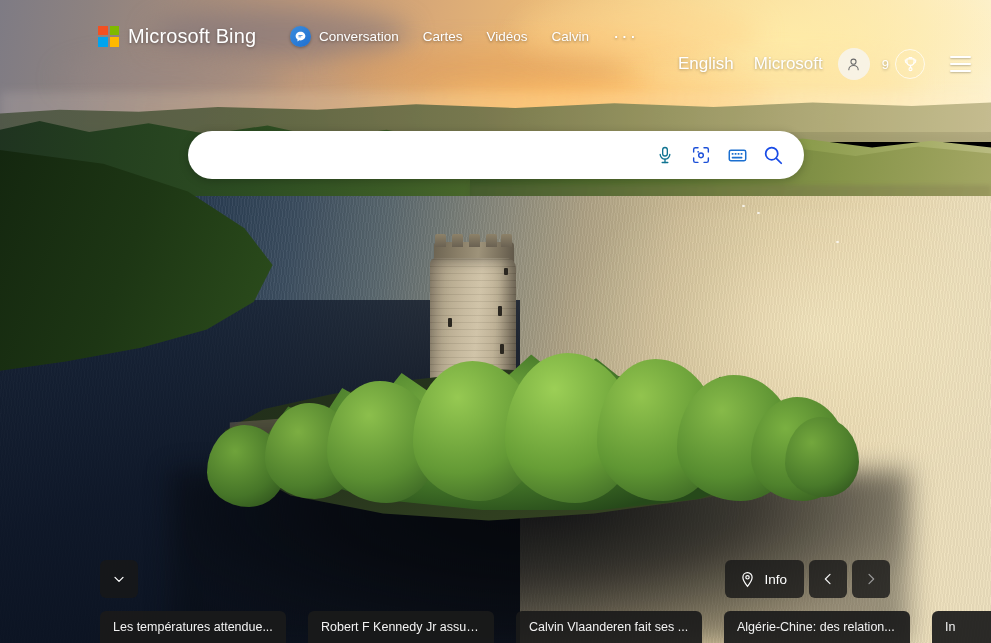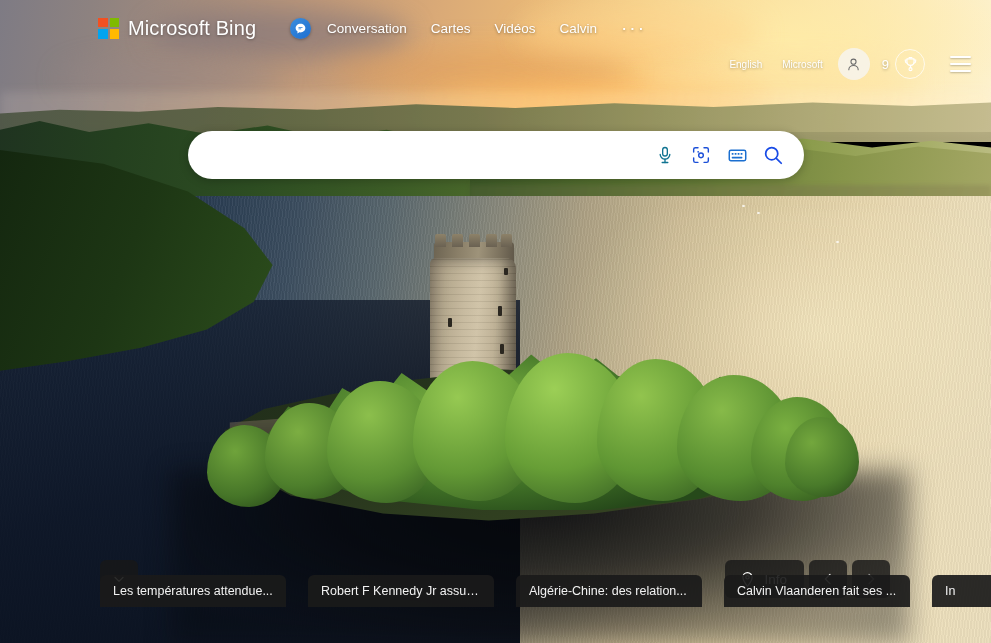--- a/index.html
+++ b/index.html
@@ -253,21 +253,21 @@
   .gull {
     position: absolute;
     width: 3px; height: 2px;
     background: rgba(255,255,255,0.82);
     border-radius: 50%;
   }
 
   
   .header-row-1 {
     position: absolute;
-    left: 0; top: 4px;
+    left: 0; top: 12px;
     width: 991px; height: 48px;
     display: flex;
     align-items: center;
     padding-left: 98px;
     z-index: 20;
   }
   .ms-logo-group {
     display: flex;
     align-items: center;
     gap: 9px;
@@ -297,21 +297,21 @@
   }
   .nav-item {
     color: #ffffff;
     font-size: 13.5px;
     padding: 6px 12px;
     cursor: pointer;
     white-space: nowrap;
     text-shadow: 0 1px 3px rgba(0,0,0,0.38);
     border-radius: 4px;
   }
-  .conv-item { display: flex; align-items: center; gap: 16px; padding-left: 8px; }
+  .conv-item { display: flex; align-items: center; gap: 8px; padding-left: 8px; }
   .conv-icon {
     width: 21px; height: 21px;
     border-radius: 50%;
     background: linear-gradient(140deg, #3a8ddd 0%, #1f6fd0 100%);
     display: flex;
     align-items: center;
     justify-content: center;
     flex-shrink: 0;
     box-shadow: 0 1px 3px rgba(0,0,0,0.3);
   }
@@ -329,21 +329,21 @@
     position: absolute;
     right: 14px; top: 46px;
     height: 36px;
     display: flex;
     align-items: center;
     gap: 0;
     z-index: 20;
   }
   .hdr-link {
     color: #ffffff;
-    font-size: 10px;
+    font-size: 17px;
     padding: 6px 10px;
     cursor: pointer;
     white-space: nowrap;
     text-shadow: 0 1px 3px rgba(0,0,0,0.30);
     border-radius: 4px;
   }
   .avatar {
     width: 32px; height: 32px;
     border-radius: 50%;
     background: rgba(247,244,236,0.88);
@@ -474,21 +474,21 @@
     border-radius: 6px;
     display: flex;
     align-items: center;
     justify-content: center;
     cursor: pointer;
   }
 
   
   .news-strip {
     position: absolute;
-    left: 100px; top: 575px;
+    left: 100px; top: 611px;
     width: 891px; height: 32px;
     display: flex;
     gap: 22px;
     overflow: hidden;
     z-index: 22;
   }
   .news-card {
     flex: 0 0 186px;
     height: 32px;
     background: rgba(26,26,26,0.92);
@@ -700,23 +700,23 @@
   </div>
 
   <div class="news-strip">
     <div class="news-card">
       <span class="news-title">Les températures attendue...</span>
     </div>
     <div class="news-card">
       <span class="news-title">Robert F Kennedy Jr assure...</span>
     </div>
     <div class="news-card">
+      <span class="news-title">Calvin Vlaanderen fait ses ...</span>
+    </div>
+    <div class="news-card">
       <span class="news-title">Algérie-Chine: des relation...</span>
-    </div>
-    <div class="news-card">
-      <span class="news-title">Calvin Vlaanderen fait ses ...</span>
     </div>
     <div class="news-card">
       <span class="news-title">In</span>
     </div>
   </div>
 
 </div>
 
 </body></html>

